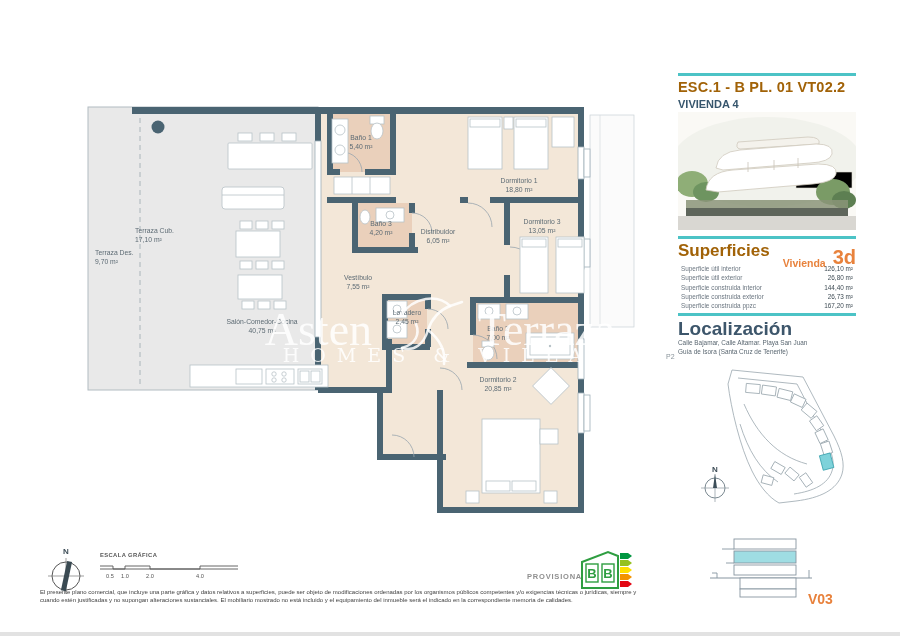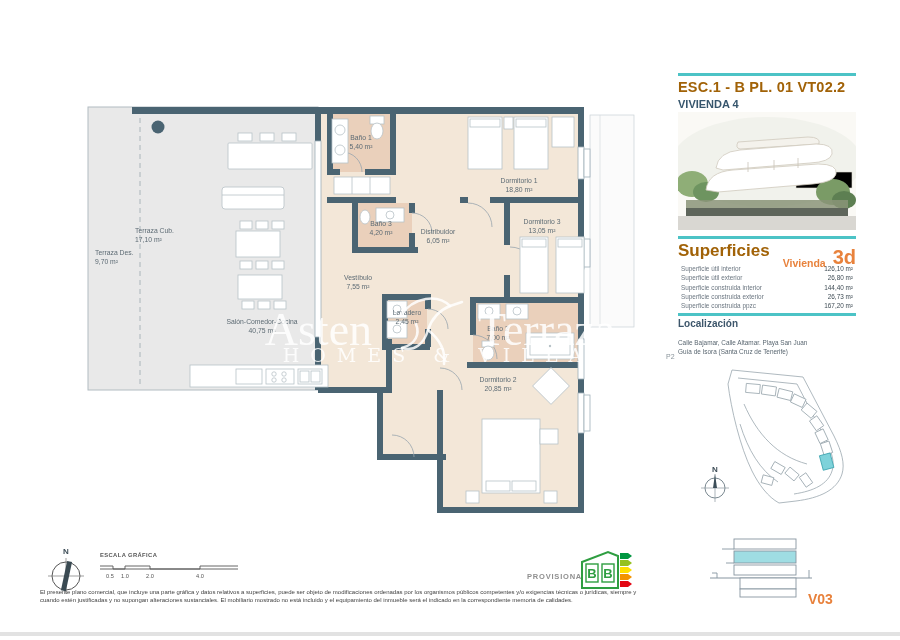--- a/index.html
+++ b/index.html
@@ -11,21 +11,21 @@
   .code{position:absolute;left:678px;top:79px;font-size:14.5px;font-weight:bold;color:#a16207;letter-spacing:.2px;}
   .unit{position:absolute;left:678px;top:98px;font-size:11px;font-weight:bold;color:#37566d;}
   .sup-title{position:absolute;left:678px;top:241px;font-size:17px;font-weight:bold;color:#a16207;}
   .sup-tag{position:absolute;right:44px;top:246px;display:flex;align-items:flex-end;gap:7px;}
   .sup-tag .t1{font-size:10.5px;font-weight:bold;color:#e8823c;}
   .sup-tag .t2{font-size:20px;font-weight:bold;color:#e8823c;}
   .sup-rows{position:absolute;left:681px;top:264px;width:172px;}
   .srow{display:flex;justify-content:space-between;font-size:6.4px;line-height:9.3px;}
   .srow .lab{color:#6b7680;}
   .srow .val{color:#3f4c55;}
-  .loc-title{position:absolute;left:678px;top:318px;font-size:10px;font-weight:bold;color:#3d566b;}
+  .loc-title{position:absolute;left:678px;top:318px;font-size:19px;font-weight:bold;color:#3d566b;}
   .addr{position:absolute;left:678px;top:338px;font-size:6.4px;line-height:9px;color:#5a6771;width:178px;}
   .p2{position:absolute;left:666px;top:353px;font-size:7px;color:#8a949b;}
   .v03{position:absolute;left:808px;top:591px;font-size:14px;font-weight:bold;color:#e8813b;}
   
   .provisional{position:absolute;left:527px;top:572px;font-size:7.5px;font-weight:bold;
                color:#8f8f8f;letter-spacing:.8px;}
   .disclaimer{position:absolute;left:40px;top:589px;width:604px;font-size:6px;line-height:7.6px;color:#3f3f3f;}
   .bottom-strip{position:absolute;left:0;top:632px;width:900px;height:4px;background:#e2e2e2;}
   
   .wm1{position:absolute;left:215px;top:286px;width:450px;display:flex;justify-content:center;

